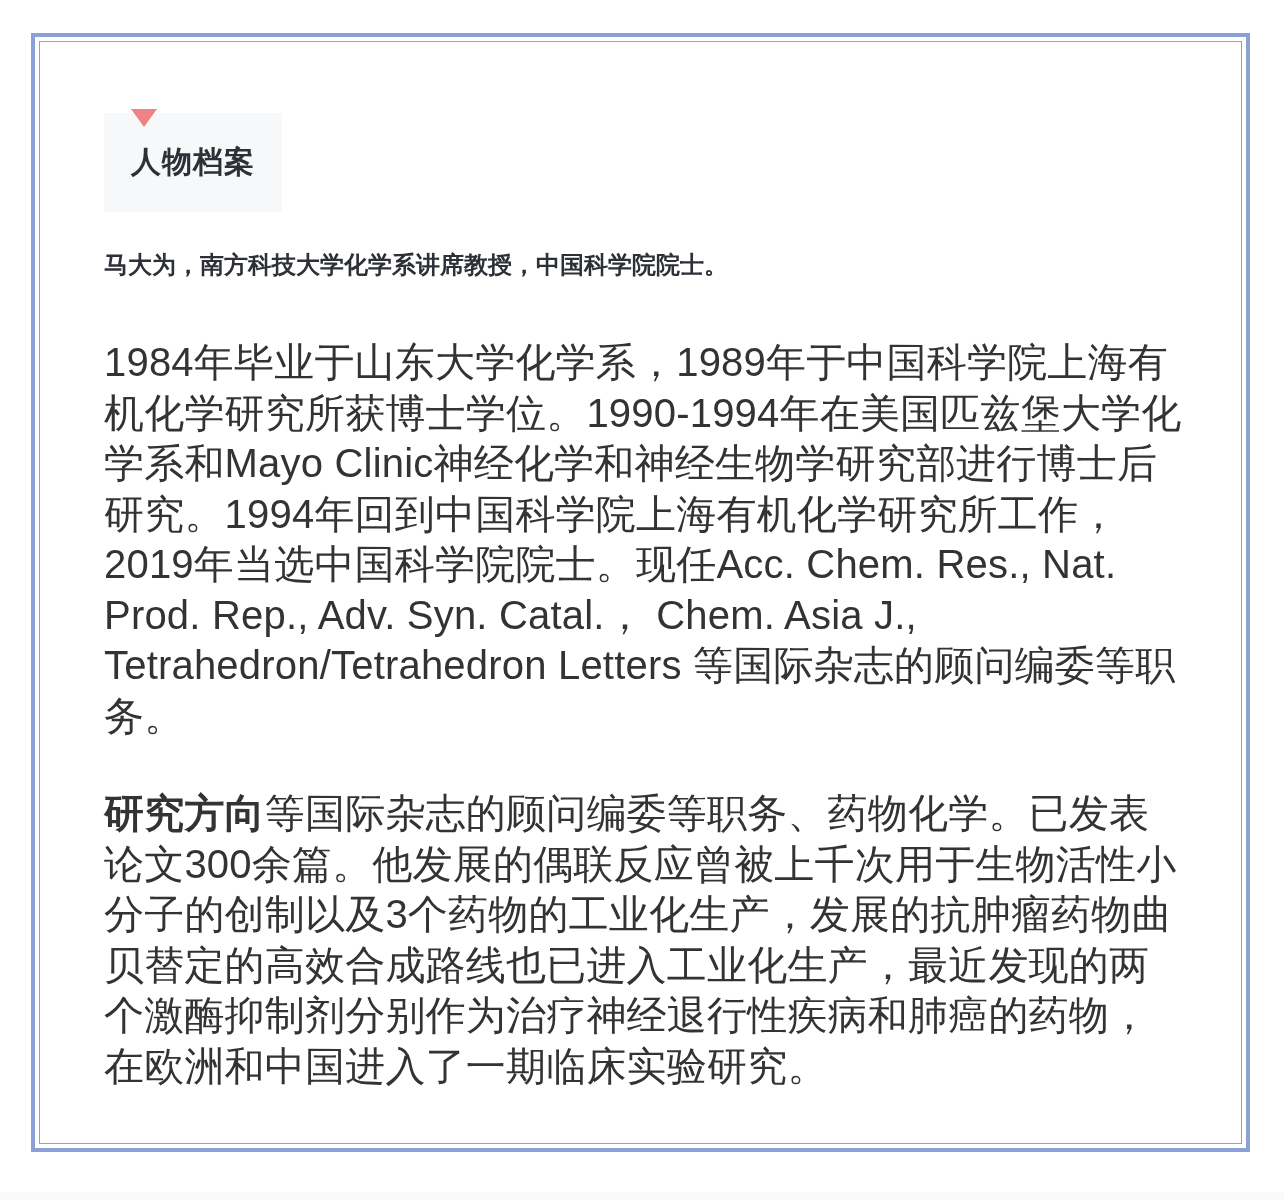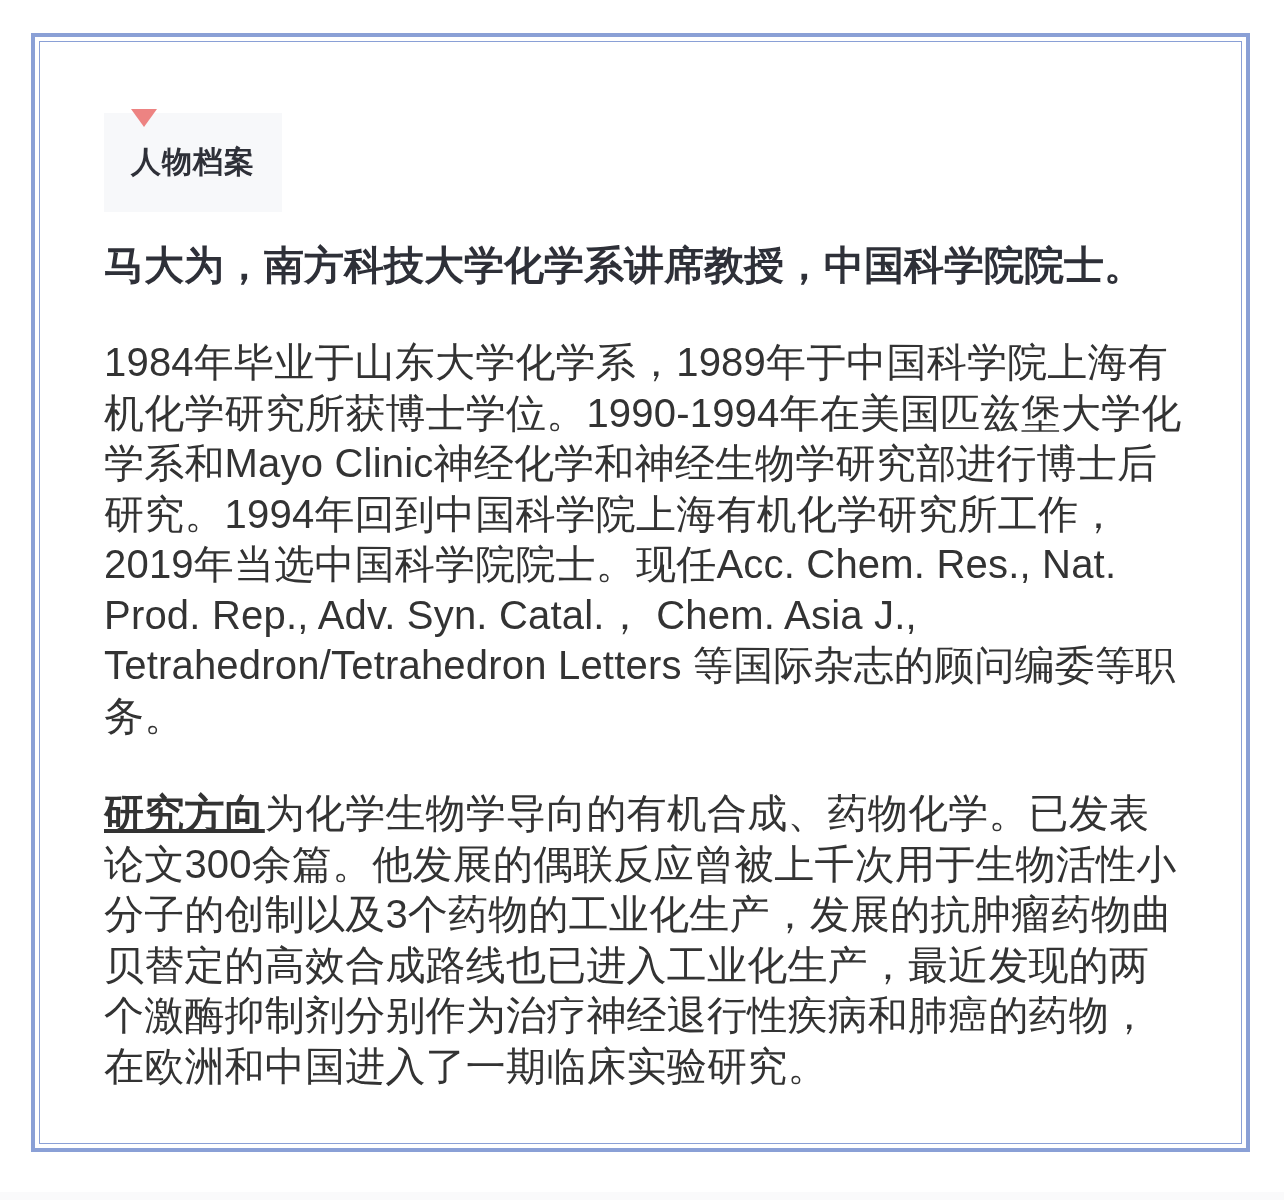--- a/index.html
+++ b/index.html
@@ -50,36 +50,35 @@
     border-top: 18px solid var(--triangle-color, #ED8382);
   }
   .badge-label {
     font-size: 30px;
     font-weight: 700;
     color: var(--heading-color, #2E3038);
     letter-spacing: 1px;
   }
   .headline {
     margin: 28px 0 0 0;
-    font-size: 40px;
+    font-size: 24px;
     font-weight: 700;
     line-height: 50px;
     color: var(--heading-color, #2E3038);
   }
   .para {
     margin: 47px 0 0 0;
     font-size: 40px;
     font-weight: 400;
     line-height: 50.5px;
     color: var(--body-color, #333333);
     letter-spacing: 0.2px;
   }
   .para .lead {
     font-weight: 700;
-    text-decoration: underline;
   }
   .bottom-strip {
     position: absolute;
     left: 0; bottom: 0;
     width: 100%; height: 8px;
     background: #FAFAFB;
   }
 </style>
 </head>
 <body>
@@ -91,21 +90,21 @@
 
         <div class="badge">
           <span class="badge-triangle"></span>
           <span class="badge-label">人物档案</span>
         </div>
 
         <div class="headline">马大为，南方科技大学化学系讲席教授，中国科学院院士。</div>
 
         <p class="para"><span class="lead"></span><span>1984年毕业于山东大学化学系，1989年于中国科学院上海有机化学研究所获博士学位。1990-1994年在美国匹兹堡大学化学系和Mayo Clinic神经化学和神经生物学研究部进行博士后研究。1994年回到中国科学院上海有机化学研究所工作，2019年当选中国科学院院士。现任Acc. Chem. Res., Nat. Prod. Rep., Adv. Syn. Catal.， Chem. Asia J., Tetrahedron/Tetrahedron Letters 等国际杂志的顾问编委等职务。</span></p>
 
-        <p class="para"><span class="lead">研究方向</span><span>为化学生物学导向的有机合成、药物化学。已发表论文300余篇。他发展的偶联反应曾被上千次用于生物活性小分子的创制以及3个药物的工业化生产，发展的抗肿瘤药物曲贝替定的高效合成路线也已进入工业化生产，最近发现的两个激酶抑制剂分别作为治疗神经退行性疾病和肺癌的药物，在欧洲和中国进入了一期临床实验研究。</span></p>
+        <p class="para"><span class="lead">研究方向</span><span>等国际杂志的顾问编委等职务、药物化学。已发表论文300余篇。他发展的偶联反应曾被上千次用于生物活性小分子的创制以及3个药物的工业化生产，发展的抗肿瘤药物曲贝替定的高效合成路线也已进入工业化生产，最近发现的两个激酶抑制剂分别作为治疗神经退行性疾病和肺癌的药物，在欧洲和中国进入了一期临床实验研究。</span></p>
 
 
       </div>
     </div>
   </div>
 
   <div class="bottom-strip"></div>
 </div>
 
 </body></html>

